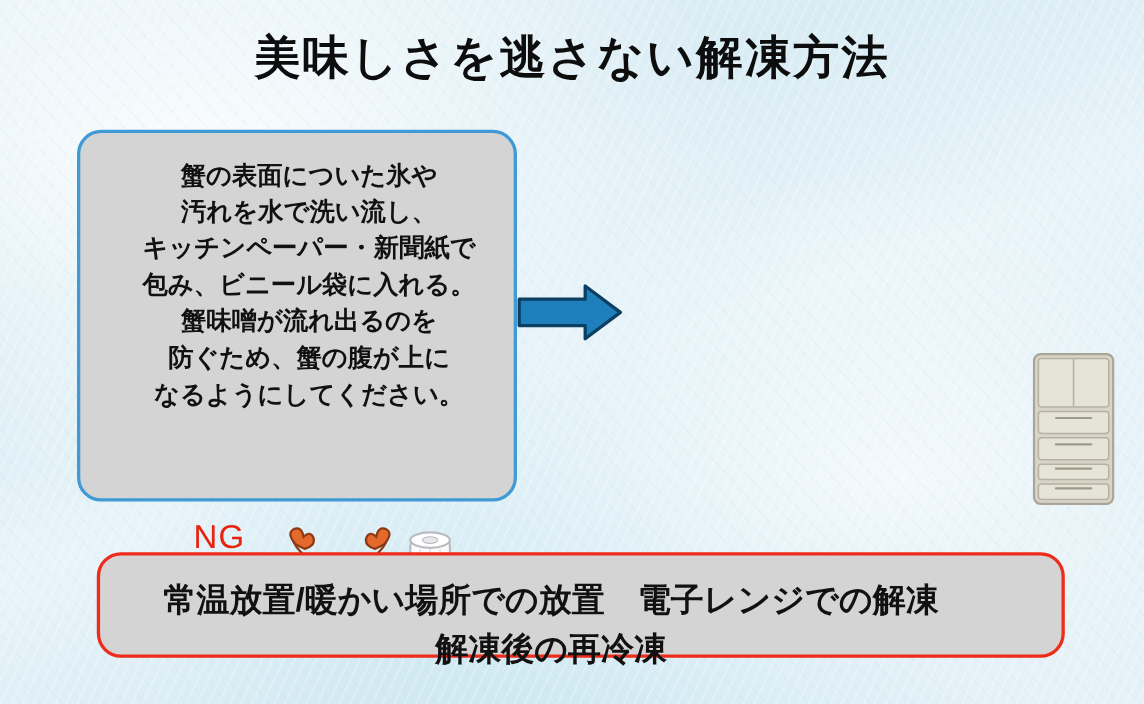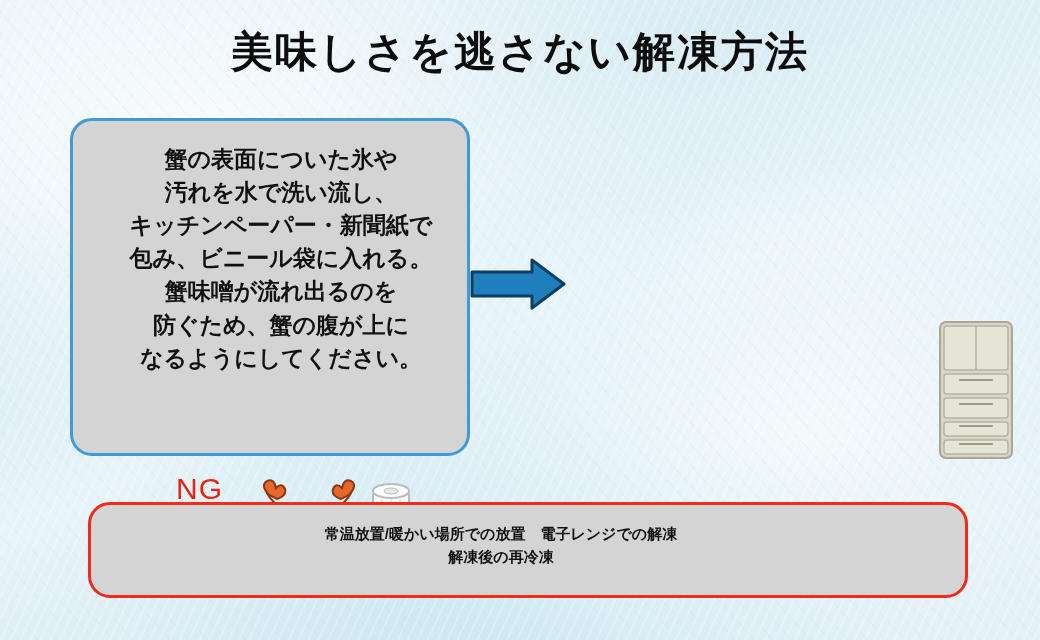--- a/index.html
+++ b/index.html
@@ -114,21 +114,21 @@
     border: 3px solid #ef2b19;
     border-radius: 22px;
     box-sizing: border-box;
   }
   .ng-text {
     position: absolute;
     left: 0;
     top: 18px;
     width: 820px;
     text-align: center;
-    font-size: 15px;
+    font-size: 30px;
     line-height: 1.5;
     font-weight: bold;
     color: #111;
     white-space: pre-line;
   }
 
   
   .illus {
     position: absolute;
   }

